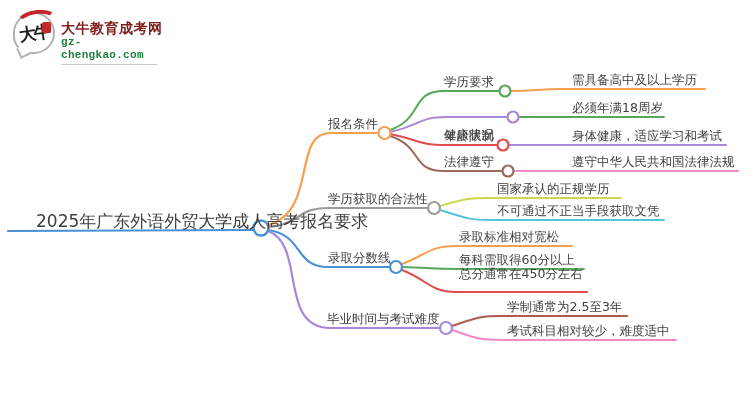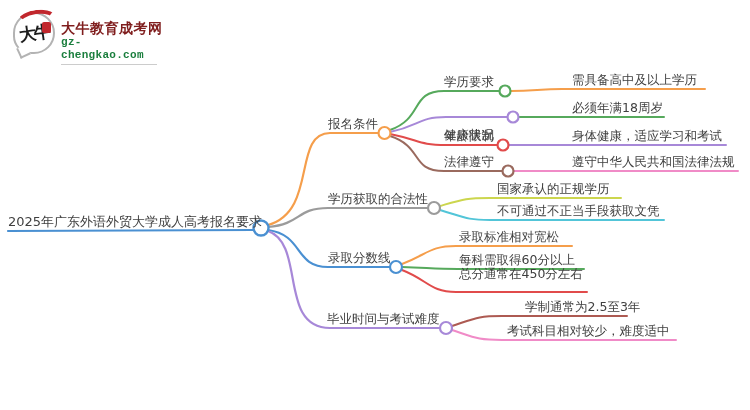--- a/index.html
+++ b/index.html
@@ -1,20 +1,20 @@
 <!DOCTYPE html>
 <html><head>
 <meta charset="utf-8">
 <style>
   html,body{margin:0;padding:0;background:#ffffff;}
   .canvas{position:relative;width:750px;height:410px;background:#ffffff;overflow:hidden;
           font-family:"DejaVu Sans","Liberation Sans",sans-serif;}
   .canvas svg{position:absolute;left:0;top:0;}
   .label{position:absolute;font-size:12.5px;line-height:14px;color:#3f3f3f;white-space:nowrap;}
-  .label.root{font-size:13px;line-height:15px;width:246px;text-align:left;}
+  .label.root{font-size:17px;line-height:15px;width:246px;text-align:left;margin-left:28px;}
   
   .logo{position:absolute;left:13px;top:12px;display:flex;align-items:flex-start;}
   .logo-badge{position:relative;width:42px;height:42px;border:2px solid #b3b3b3;border-radius:50% 50% 50% 42%;
               background:#fff;box-sizing:border-box;}
   .logo-badge-tail{position:absolute;left:3px;bottom:-5px;width:9px;height:9px;background:#fff;
               border-right:2px solid #b3b3b3;border-bottom:2px solid #b3b3b3;transform:rotate(65deg);}
   .logo-arc{position:absolute;left:1px;top:-4px;width:34px;height:16px;border:4px solid transparent;
               border-top:4px solid #c1272d;border-radius:50%;transform:rotate(-8deg);}
   .logo-badge-text{position:absolute;left:4px;top:8px;font-size:17px;font-weight:bold;color:#1c1c1c;
               font-family:"DejaVu Serif","Liberation Serif",serif;transform:rotate(-8deg);letter-spacing:-2px;}
@@ -86,21 +86,21 @@
   <div class="label" style="left:497px;top:182px;">国家承认的正规学历</div>
   <div class="label" style="left:328px;top:192px;">学历获取的合法性</div>
   <div class="label" style="left:497px;top:204px;">不可通过不正当手段获取文凭</div>
 
   <div class="label" style="left:328px;top:251px;">录取分数线</div>
   <div class="label" style="left:459px;top:230px;">录取标准相对宽松</div>
   <div class="label" style="left:459px;top:253px;">每科需取得60分以上</div>
   <div class="label" style="left:459px;top:267px;">总分通常在450分左右</div>
 
   <div class="label" style="left:327px;top:312px;">毕业时间与考试难度</div>
-  <div class="label" style="left:525px;top:300px;text-align:center;">学制通常为2.5至3年</div>
+  <div class="label" style="left:507px;top:300px;text-align:center;">学制通常为2.5至3年</div>
   <div class="label" style="left:507px;top:324px;">考试科目相对较少，难度适中</div>
 
   <div class="logo">
     <div class="logo-badge">
       <div class="logo-arc"></div>
       <span class="logo-badge-text">大牛</span>
       <div class="logo-seal"></div>
       <div class="logo-badge-tail"></div>
     </div>
     <div class="logo-textblock">

